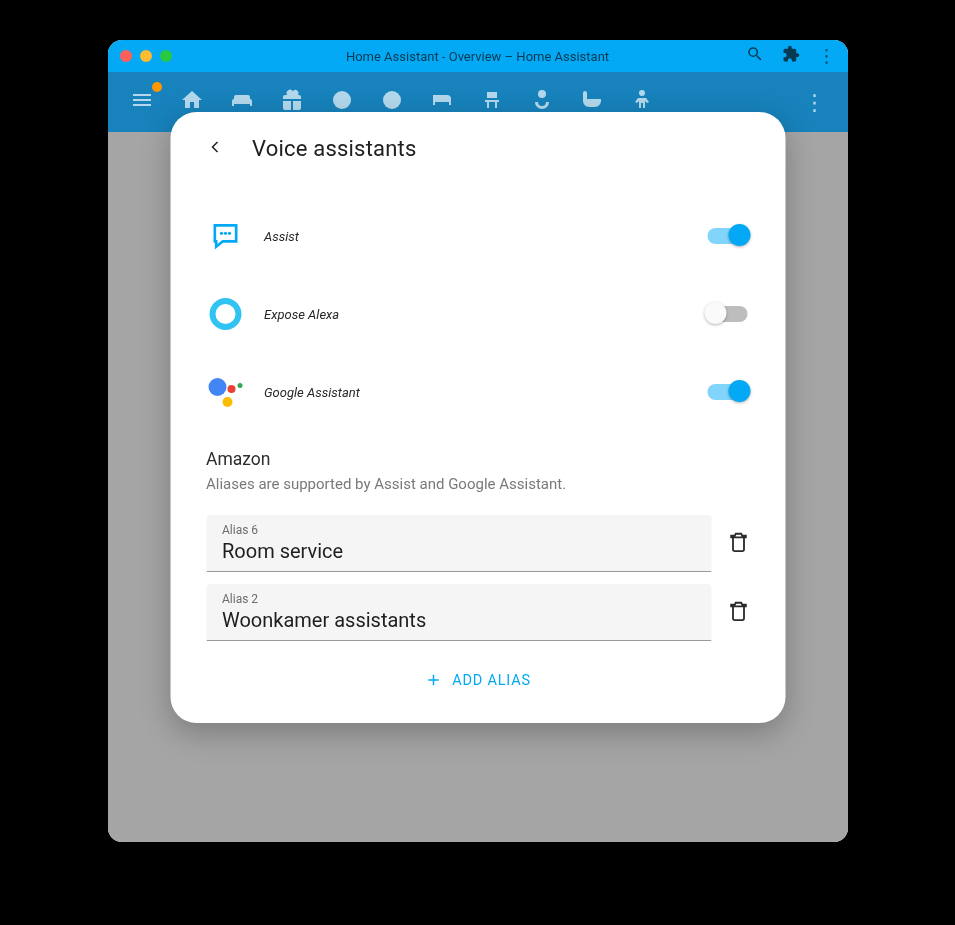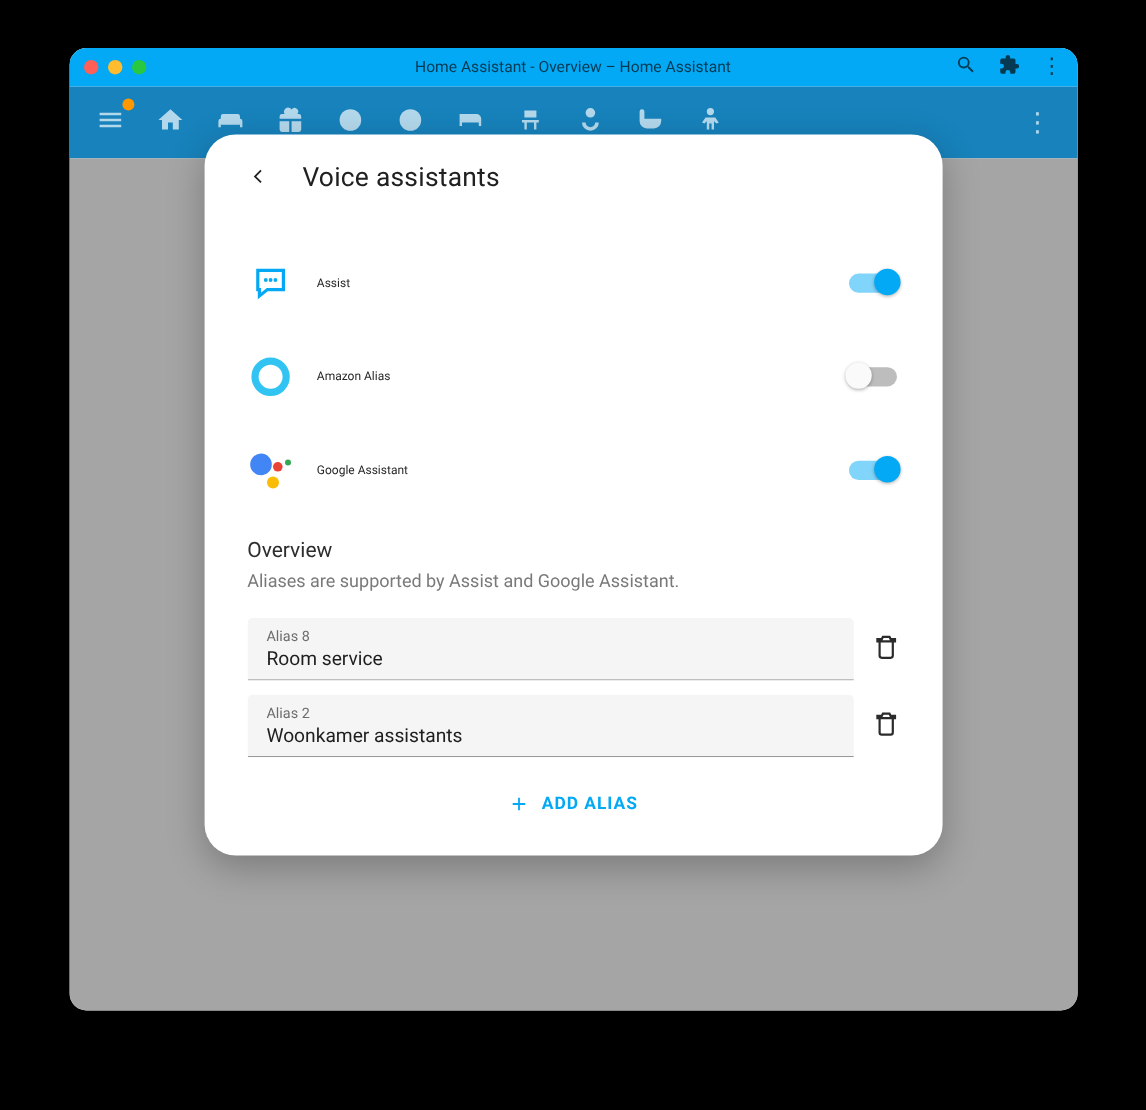--- a/index.html
+++ b/index.html
@@ -14,21 +14,21 @@
   *{box-sizing:border-box;font-family:Roboto, "Helvetica Neue", Arial, sans-serif;}
   html,body{margin:0;height:100%;}
   body{
     background:#000;
     display:flex;
     align-items:flex-start;
     justify-content:center;
     padding:40px 0;
   }
   .window{
-    width:840px;
+    width:740px;
     border-radius:14px;
     overflow:hidden;
     box-shadow:0 30px 60px rgba(0,0,0,.5);
     background:#fff;
     display:flex;
     flex-direction:column;
   }
   
   .mac-titlebar{
     height:32px;
@@ -104,21 +104,21 @@
     font-size:17px;color:#3c3c3c;font-weight:400;margin:0 0 32px 0;
   }
   .row-flex{display:flex;align-items:center;justify-content:space-between;}
   .item{
     display:flex;align-items:center;gap:22px;
     padding:22px 2px;
     justify-content:space-between;
   }
   .item .left{display:flex;align-items:center;gap:22px;}
   .item .icon-slot{width:34px;height:34px;display:flex;align-items:center;justify-content:center;}
-  .item .label{font-size:10px;color:#272727;}
+  .item .label{font-size:13px;color:#272727;font-style:italic;}
   
   .toggle{
     width:40px;height:16px;border-radius:10px;position:relative;
   }
   .toggle .knob{
     position:absolute;top:-4px;width:22px;height:22px;border-radius:50%;
     box-shadow:0 1px 3px rgba(0,0,0,.3);
   }
   .toggle.on{background:#81d4fa;}
   .toggle.on .knob{right:-3px;background:var(--ha-blue);}
@@ -135,27 +135,27 @@
     display:flex;align-items:center;gap:16px;margin-bottom:12px;
   }
   .alias-field{
     flex:1;
     background:var(--field-bg);
     border-bottom:1px solid #9a9a9a;
     border-radius:4px 4px 0 0;
     padding:8px 16px 8px 16px;
   }
   .alias-field .fl{font-size:12px;color:#6d6d6d;}
-  .alias-field .fv{font-size:16px;color:#1e1e1e;margin-top:2px;}
+  .alias-field .fv{font-size:20px;color:#1e1e1e;margin-top:2px;}
   .trash{cursor:pointer;}
   .trash svg{width:22px;height:22px;fill:#2b2b2b;}
   .add-alias{
-    display:flex;justify-content:center;align-items:flex-start;gap:10px;
+    display:flex;justify-content:center;align-items:flex-end;gap:10px;
     color:var(--ha-blue);
-    font-weight:700;font-size:14.5px;letter-spacing:.8px;
+    font-weight:400;font-size:14.5px;letter-spacing:.8px;
     padding:18px 0 4px 0;
     cursor:pointer;
   }
   .add-alias svg{width:18px;height:18px;fill:var(--ha-blue);}
   
   .assist-ico{width:32px;height:32px;}
   .alexa-ring{
     width:32px;height:32px;border:6px solid #31c4f3;border-radius:50%;
   }
   .ga-wrap{position:relative;width:34px;height:34px;}
@@ -260,21 +260,21 @@
         <span class="toggle on">
             <span class="knob"></span>
           </span>
       </div>
 
       <div class="item">
         <div class="left">
           <span class="icon-slot">
             <span class="alexa-ring"></span>
           </span>
-          <span class="label">Amazon Alias</span>
+          <span class="label">Expose Alexa</span>
         </div>
         <span class="toggle off">
             <span class="knob"></span>
           </span>
       </div>
 
       <div class="item">
         <div class="left">
           <span class="icon-slot">
             <span class="ga-wrap">
@@ -284,26 +284,26 @@
                 <span class="ga-yellow"></span>
             </span>
           </span>
           <span class="label">Google Assistant</span>
         </div>
         <span class="toggle on">
             <span class="knob"></span>
           </span>
       </div>
 
-      <div class="aliases-h">Overview</div>
+      <div class="aliases-h">Amazon</div>
       <div class="aliases-sub">Aliases are supported by Assist and Google Assistant.</div>
 
       <div class="alias-row">
         <div class="alias-field">
-          <div class="fl">Alias 8</div>
+          <div class="fl">Alias 6</div>
           <div class="fv">Room service</div>
         </div>
         <span class="trash">
           <svg viewBox="0 0 24 24">
               <path d="M6 7h12v13a2 2 0 01-2 2H8a2 2 0 01-2-2V7zm3-4h6l1 2h4v2H4V5h4l1-2z" fill="none" stroke="#2b2b2b" stroke-width="2"></path>
             </svg>
         </span>
       </div>
 
       <div class="alias-row">

